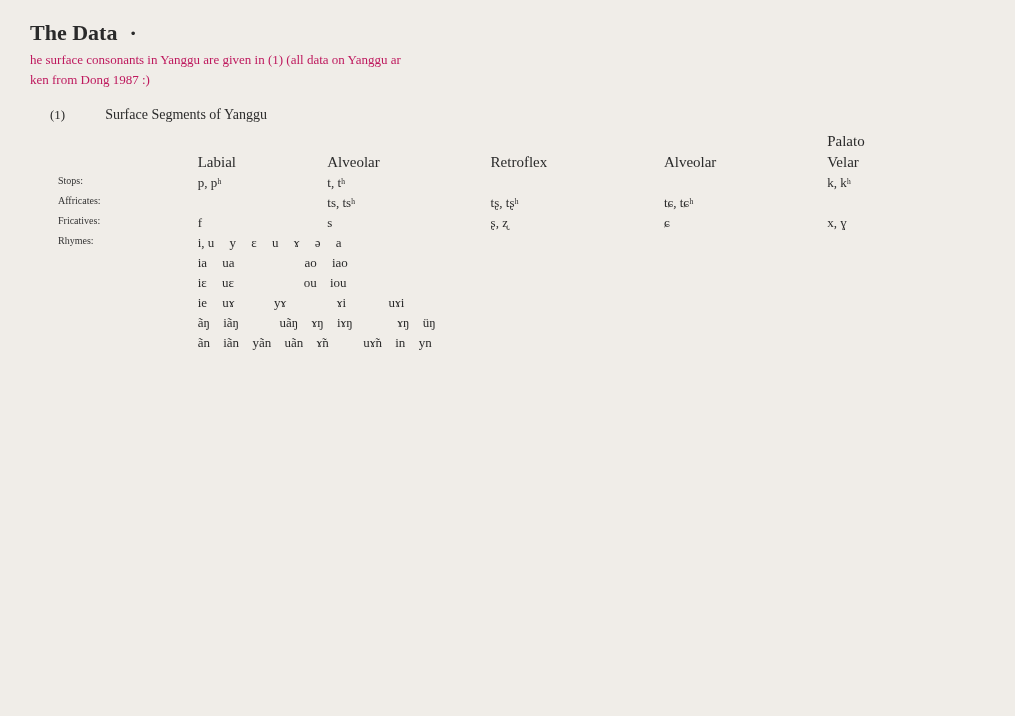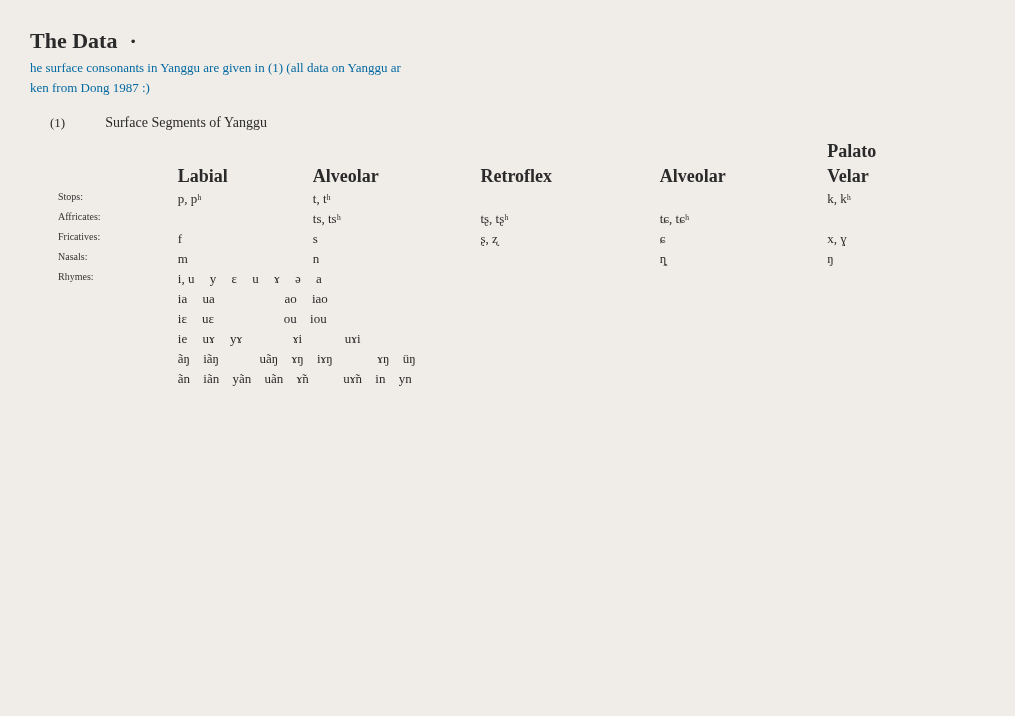--- a/index.html
+++ b/index.html
@@ -11,29 +11,28 @@
       width: 1015px;
       min-height: 716px;
     }
     .page-title {
       font-size: 22px;
       font-weight: bold;
       margin-bottom: 4px;
       display: flex;
       align-items: flex-start;
       gap: 12px;
-      margin-top: 8px;
     }
     .title-dot {
       font-size: 22px;
       font-weight: bold;
     }
     .intro-text {
       font-size: 13px;
-      color: #0369a1;
+      color: #be185d;
       margin-bottom: 18px;
       line-height: 1.5;
       max-width: 820px;
     }
     .table-section {
       margin-left: 20px;
     }
     .table-label {
       font-size: 13px;
       margin-bottom: 2px;
@@ -51,22 +50,22 @@
       border-collapse: collapse;
       font-size: 13px;
       margin-top: 8px;
     }
     .phoneme-table th, .phoneme-table td {
       padding: 2px 8px;
       text-align: left;
       vertical-align: top;
     }
     .phoneme-table th {
-      font-weight: bold;
-      font-size: 18px;
+      font-weight: normal;
+      font-size: 15px;
     }
     .col-header-row th {
       padding-bottom: 2px;
     }
     .row-label {
       font-size: 10px;
       color: #333;
     }
   </style>
 </head>
@@ -129,28 +128,20 @@
         <td>tɕ, tɕʰ</td>
         <td></td>
       </tr>
       <tr>
         <td class="row-label">Fricatives:</td>
         <td>f</td>
         <td>s</td>
         <td>ʂ, ʐ</td>
         <td>ɕ</td>
         <td>x, ɣ</td>
-      </tr>
-      <tr>
-        <td class="row-label">Nasals:</td>
-        <td>m</td>
-        <td>n</td>
-        <td></td>
-        <td>ȵ</td>
-        <td>ŋ</td>
       </tr>
 
       <tr>
         <td class="row-label">Rhymes:</td>
         <td colspan="6">
           <span style="display:inline-block; margin-right:12px;">i, u</span>
           <span style="display:inline-block; margin-right:12px;">y</span>
           <span style="display:inline-block; margin-right:12px;">ɛ</span>
           <span style="display:inline-block; margin-right:12px;">u</span>
           <span style="display:inline-block; margin-right:12px;">ɤ</span>
@@ -178,21 +169,21 @@
           <span style="display:inline-block; margin-right:12px;"></span>
           <span style="display:inline-block; margin-right:10px;">ou</span>
           <span style="display:inline-block; margin-right:12px;">iou</span>
         </td>
       </tr>
       <tr>
         <td></td>
         <td colspan="6">
           <span style="display:inline-block; margin-right:12px;">ie</span>
           <span style="display:inline-block; margin-right:12px;">uɤ</span>
-          <span style="display:inline-block; margin-right:20px;">yɤ</span>
+          <span style="display:inline-block; margin-right:20px;margin-left:24px;">yɤ</span>
           <span style="display:inline-block; margin-right:24px;"></span>
           <span style="display:inline-block; margin-right:12px;">ɤi</span>
           <span style="display:inline-block; margin-right:24px;"></span>
           <span style="display:inline-block; margin-right:12px;">uɤi</span>
         </td>
       </tr>
       <tr>
         <td></td>
         <td colspan="6">
           <span style="display:inline-block; margin-right:10px;">ãŋ</span>

